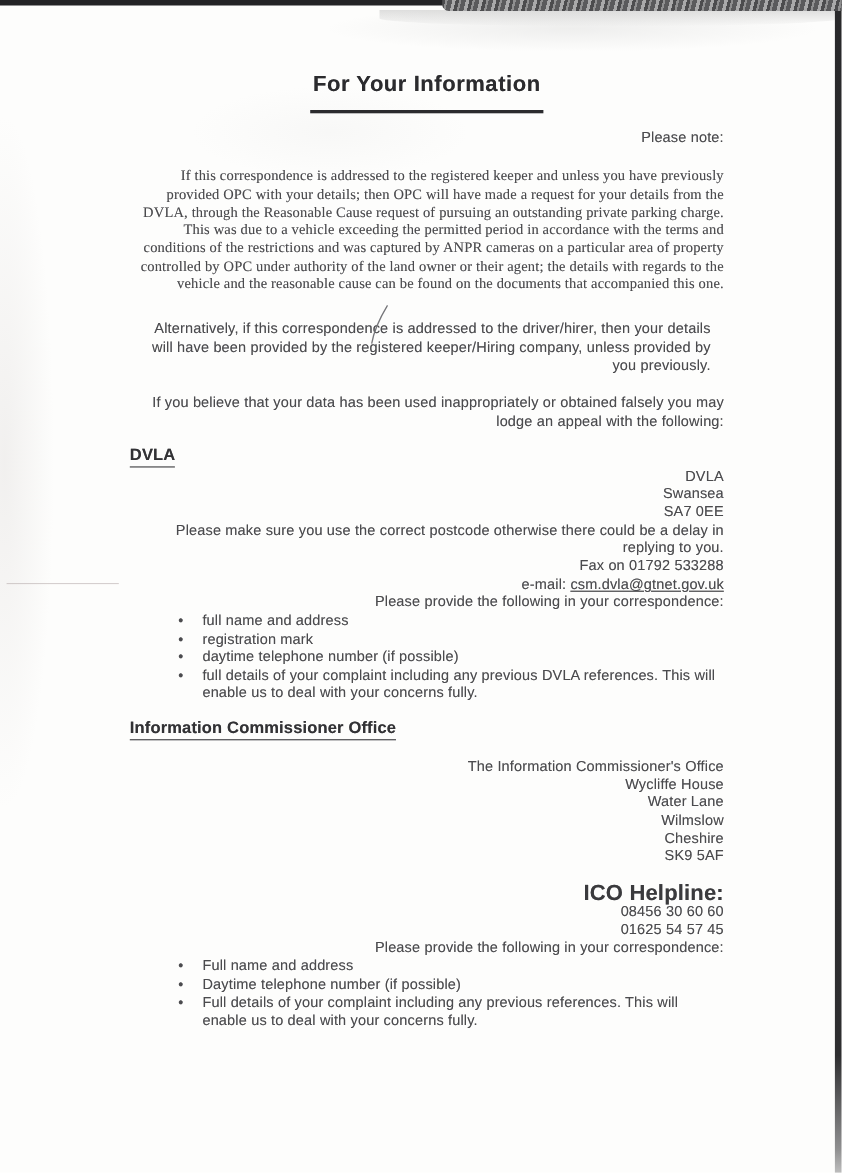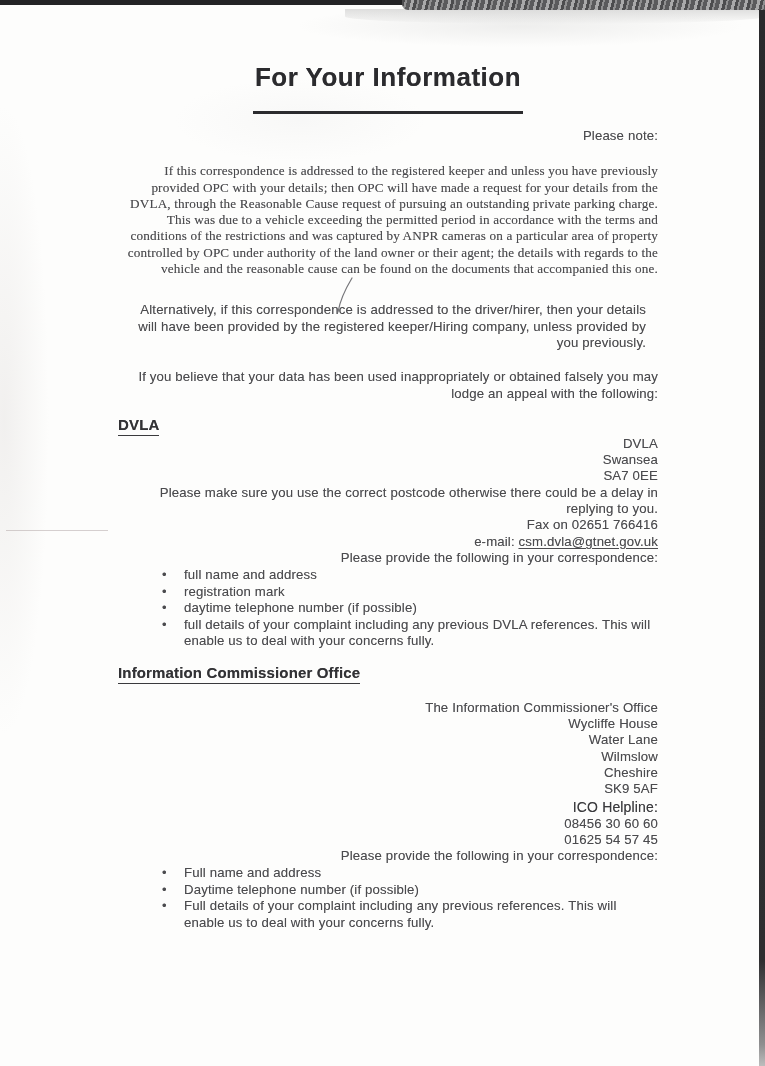--- a/index.html
+++ b/index.html
@@ -37,23 +37,23 @@
   .pen-mark { position:absolute; left:331px; top:276px; z-index:2; }
 
   .content {
     position:absolute; left:118px; top:0; width:540px;
     font-size:13.2px; line-height:16.3px; letter-spacing:0.15px;
     color:#4b4b4e;
     text-shadow:0 0 0.5px rgba(80,80,84,0.45);
   }
   .title-wrap { margin:62px 0 0; text-align:center; }
   .title-text {
-    display:inline-block; font-size:26px; line-height:31px; font-weight:bold;
+    display:inline-block; font-size:20px; line-height:31px; font-weight:bold;
     color:#2b2b2e; letter-spacing:0.5px;
-    border-bottom:3px solid #2b2b2e; padding:0 2px 18px;
+    border-bottom:3px solid #2b2b2e; padding:0 2px 7px;
     text-shadow:0 0 0.6px rgba(40,40,44,0.6);
   }
   .note { margin:14px 0 0; }
   .para-1 { margin:19px 0 16px;font-family:Liberation Serif, serif; }
   .para-2 { margin:25px 12px 0; }
   .para-3 { margin:18px 0 0; }
   p { margin:0;text-align:right; }
   .section-heading { margin:14px 0 0; font-size:15px; line-height:18px; }
   .section-heading .heading-text {
     display:inline-block; font-weight:bold; color:#323235;
@@ -65,21 +65,21 @@
   .line { margin:0; }
   .underlined { text-decoration:underline; text-underline-offset:2px; }
   ul.bullets {
     margin:1px 0 0; padding:0 0 0 66px; list-style:none;
   }
   ul.bullets li { line-height:16.5px; }
   ul.bullets li::before {
     content:"\2022"; display:inline-block; width:22px; margin-left:-22px;
     font-size:13px;
   }
-  .helpline { font-weight:normal; font-size:14px; line-height:17px; color:#3a3a3d; margin:1px 0 0;
+  .helpline { font-weight:bold; font-size:20px; line-height:17px; color:#3a3a3d; margin:17px 0 0;
     text-shadow:0 0 0.5px rgba(50,50,54,0.5); }
 </style>
 </head>
 <body>
 
 <div class="page">
   <div class="scan-top-bar"></div>
   <div class="scan-top-smear"></div>
   <div class="scan-top-hatch"></div>
   <div class="scan-right-bar"></div>
@@ -97,21 +97,21 @@
     <p class="para-2">Alternatively, if this correspondence is addressed to the driver/hirer, then your details will have been provided by the registered keeper/Hiring company, unless provided by you previously.</p>
     <p class="para-3">If you believe that your data has been used inappropriately or obtained falsely you may lodge an appeal with the following:</p>
 
     <h2 class="section-heading"><span class="heading-text">DVLA</span></h2>
     <div>
         <p class="line">DVLA</p>
         <p class="line">Swansea</p>
         <p class="line">SA7 0EE</p>
       </div>
     <p class="line">Please make sure you use the correct postcode otherwise there could be a delay in replying to you.</p>
-    <p class="line">Fax on 02651 766416</p>
+    <p class="line">Fax on 01792 533288</p>
     <p class="line"><span>e-mail: </span><span class="underlined">csm.dvla@gtnet.gov.uk</span></p>
     <p class="line">Please provide the following in your correspondence:</p>
     <ul class="bullets">
         <li>full name and address</li>
         <li>registration mark</li>
         <li>daytime telephone number (if possible)</li>
         <li>full details of your complaint including any previous DVLA references. This will enable us to deal with your concerns fully.</li>
       </ul>
 
     <h2 class="section-heading ico-gap"><span class="heading-text">Information Commissioner Office</span></h2>

